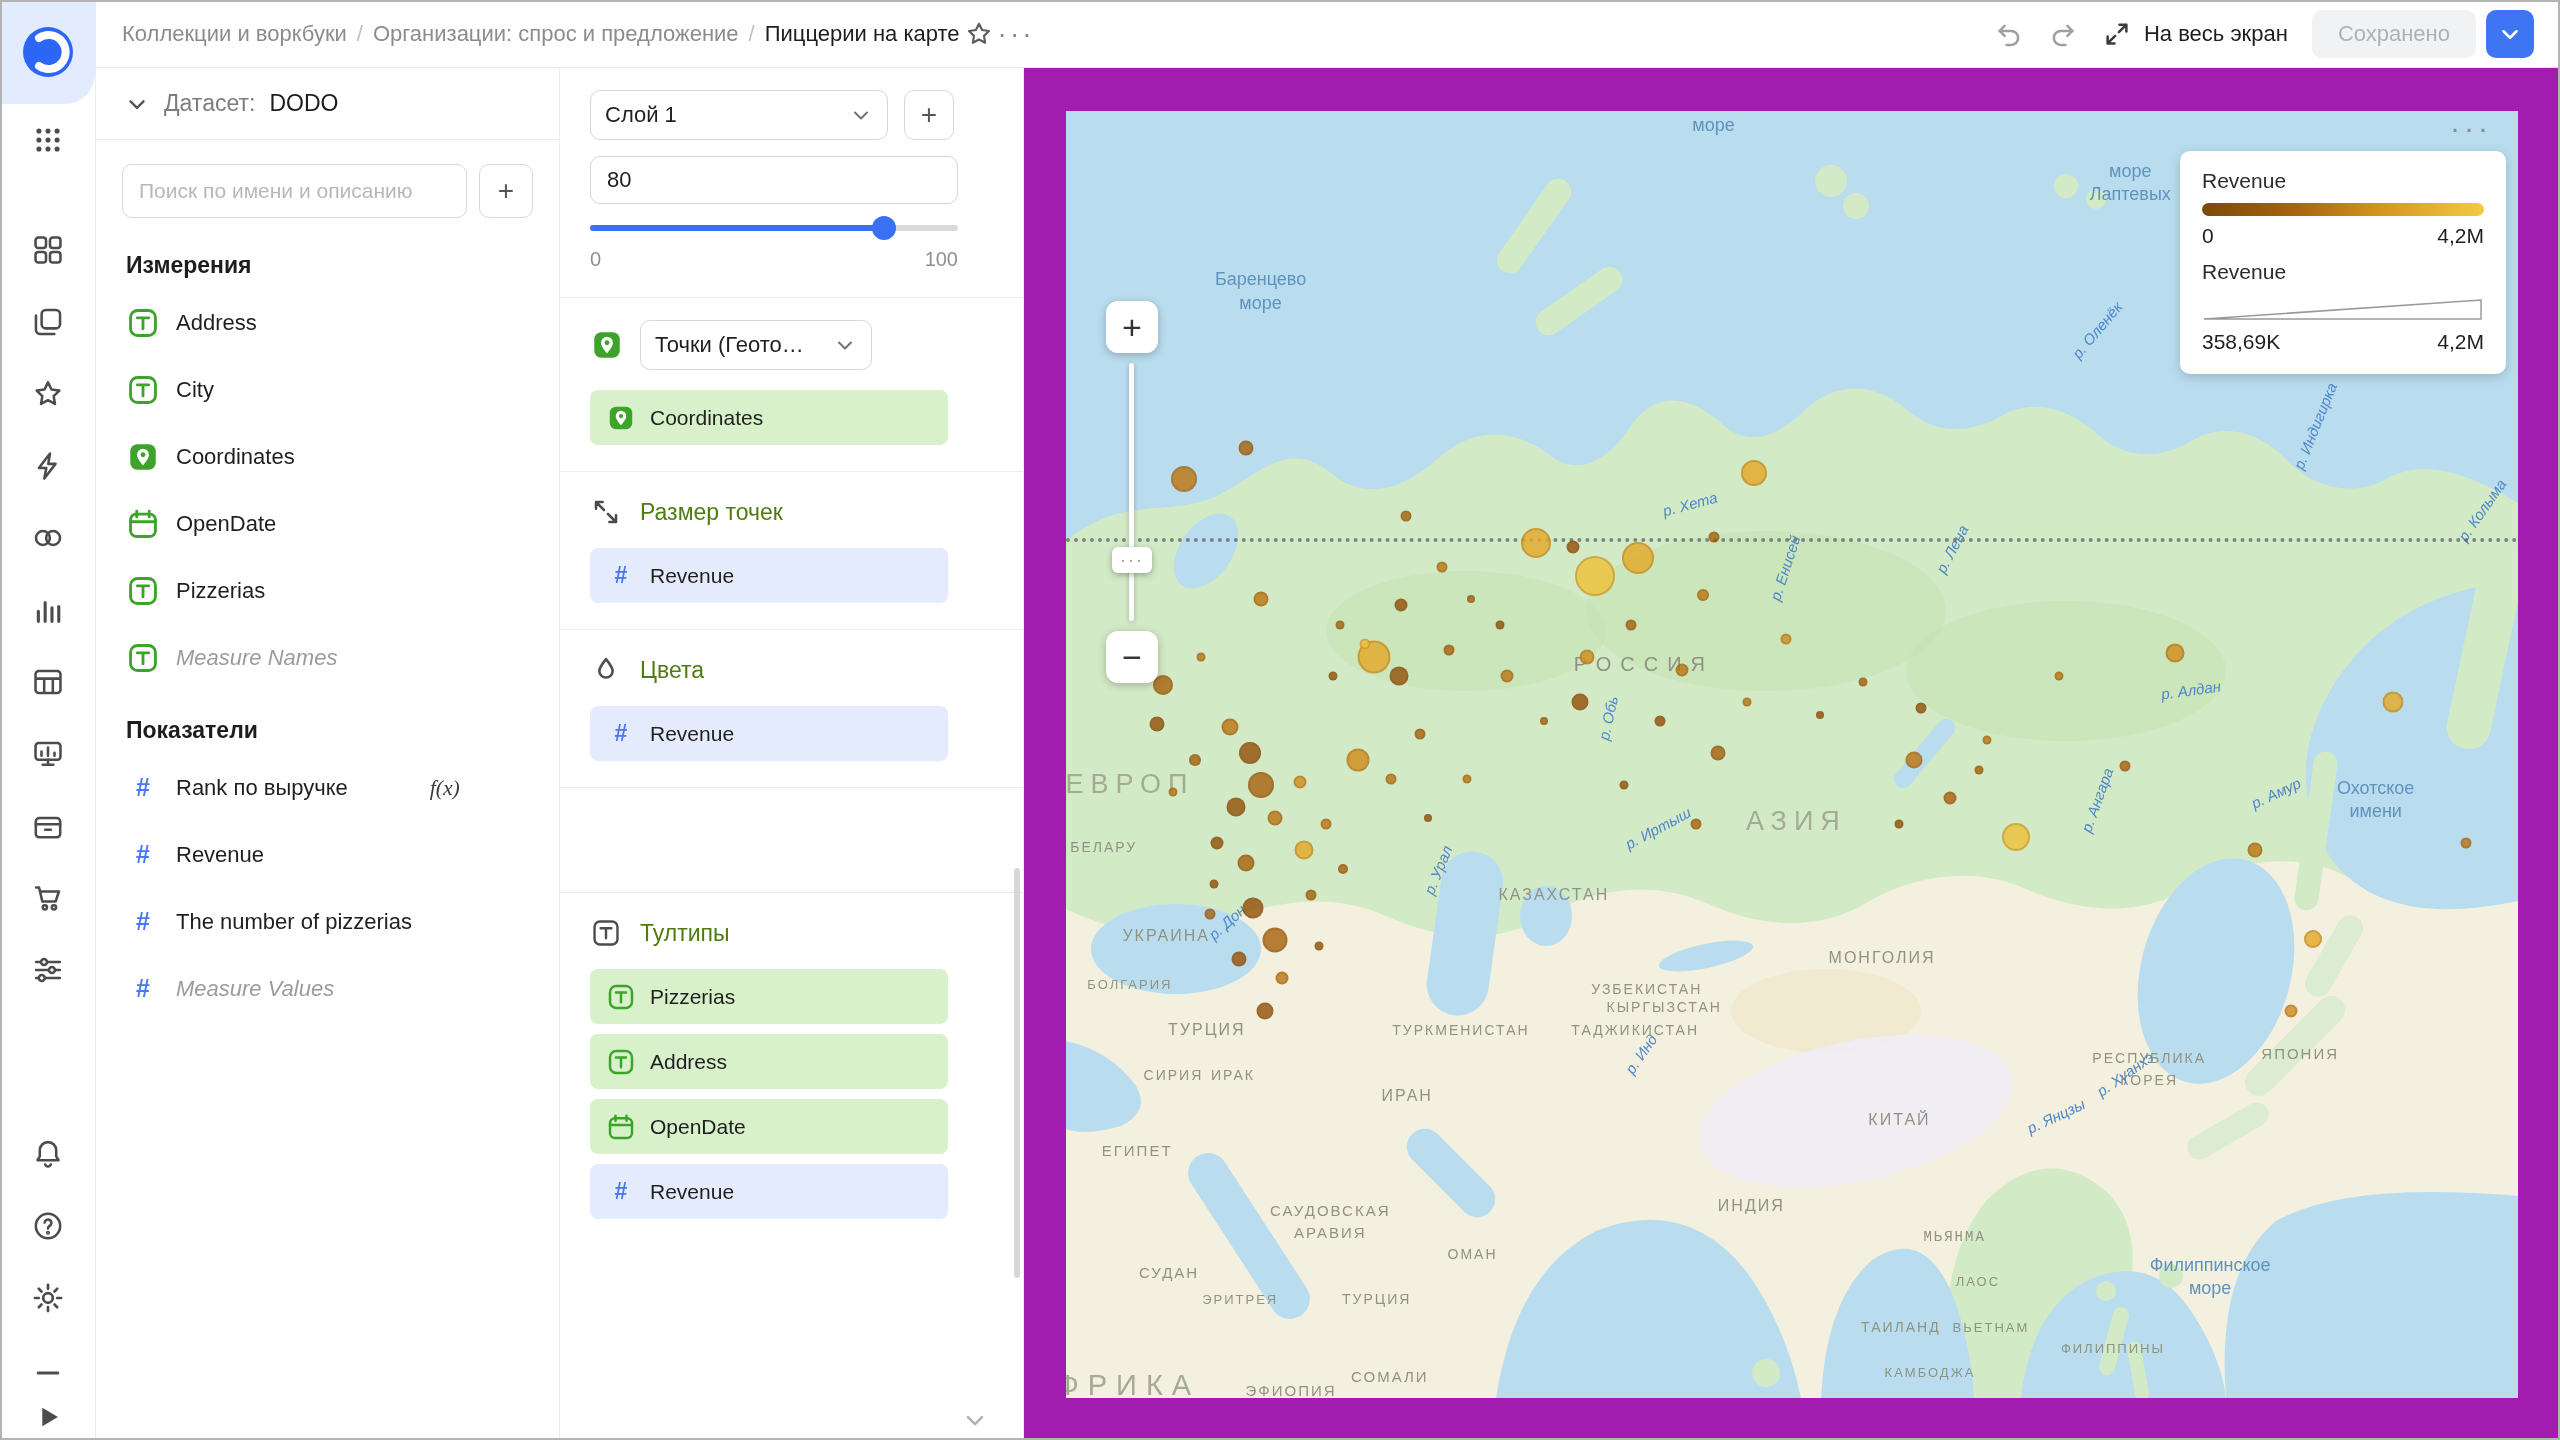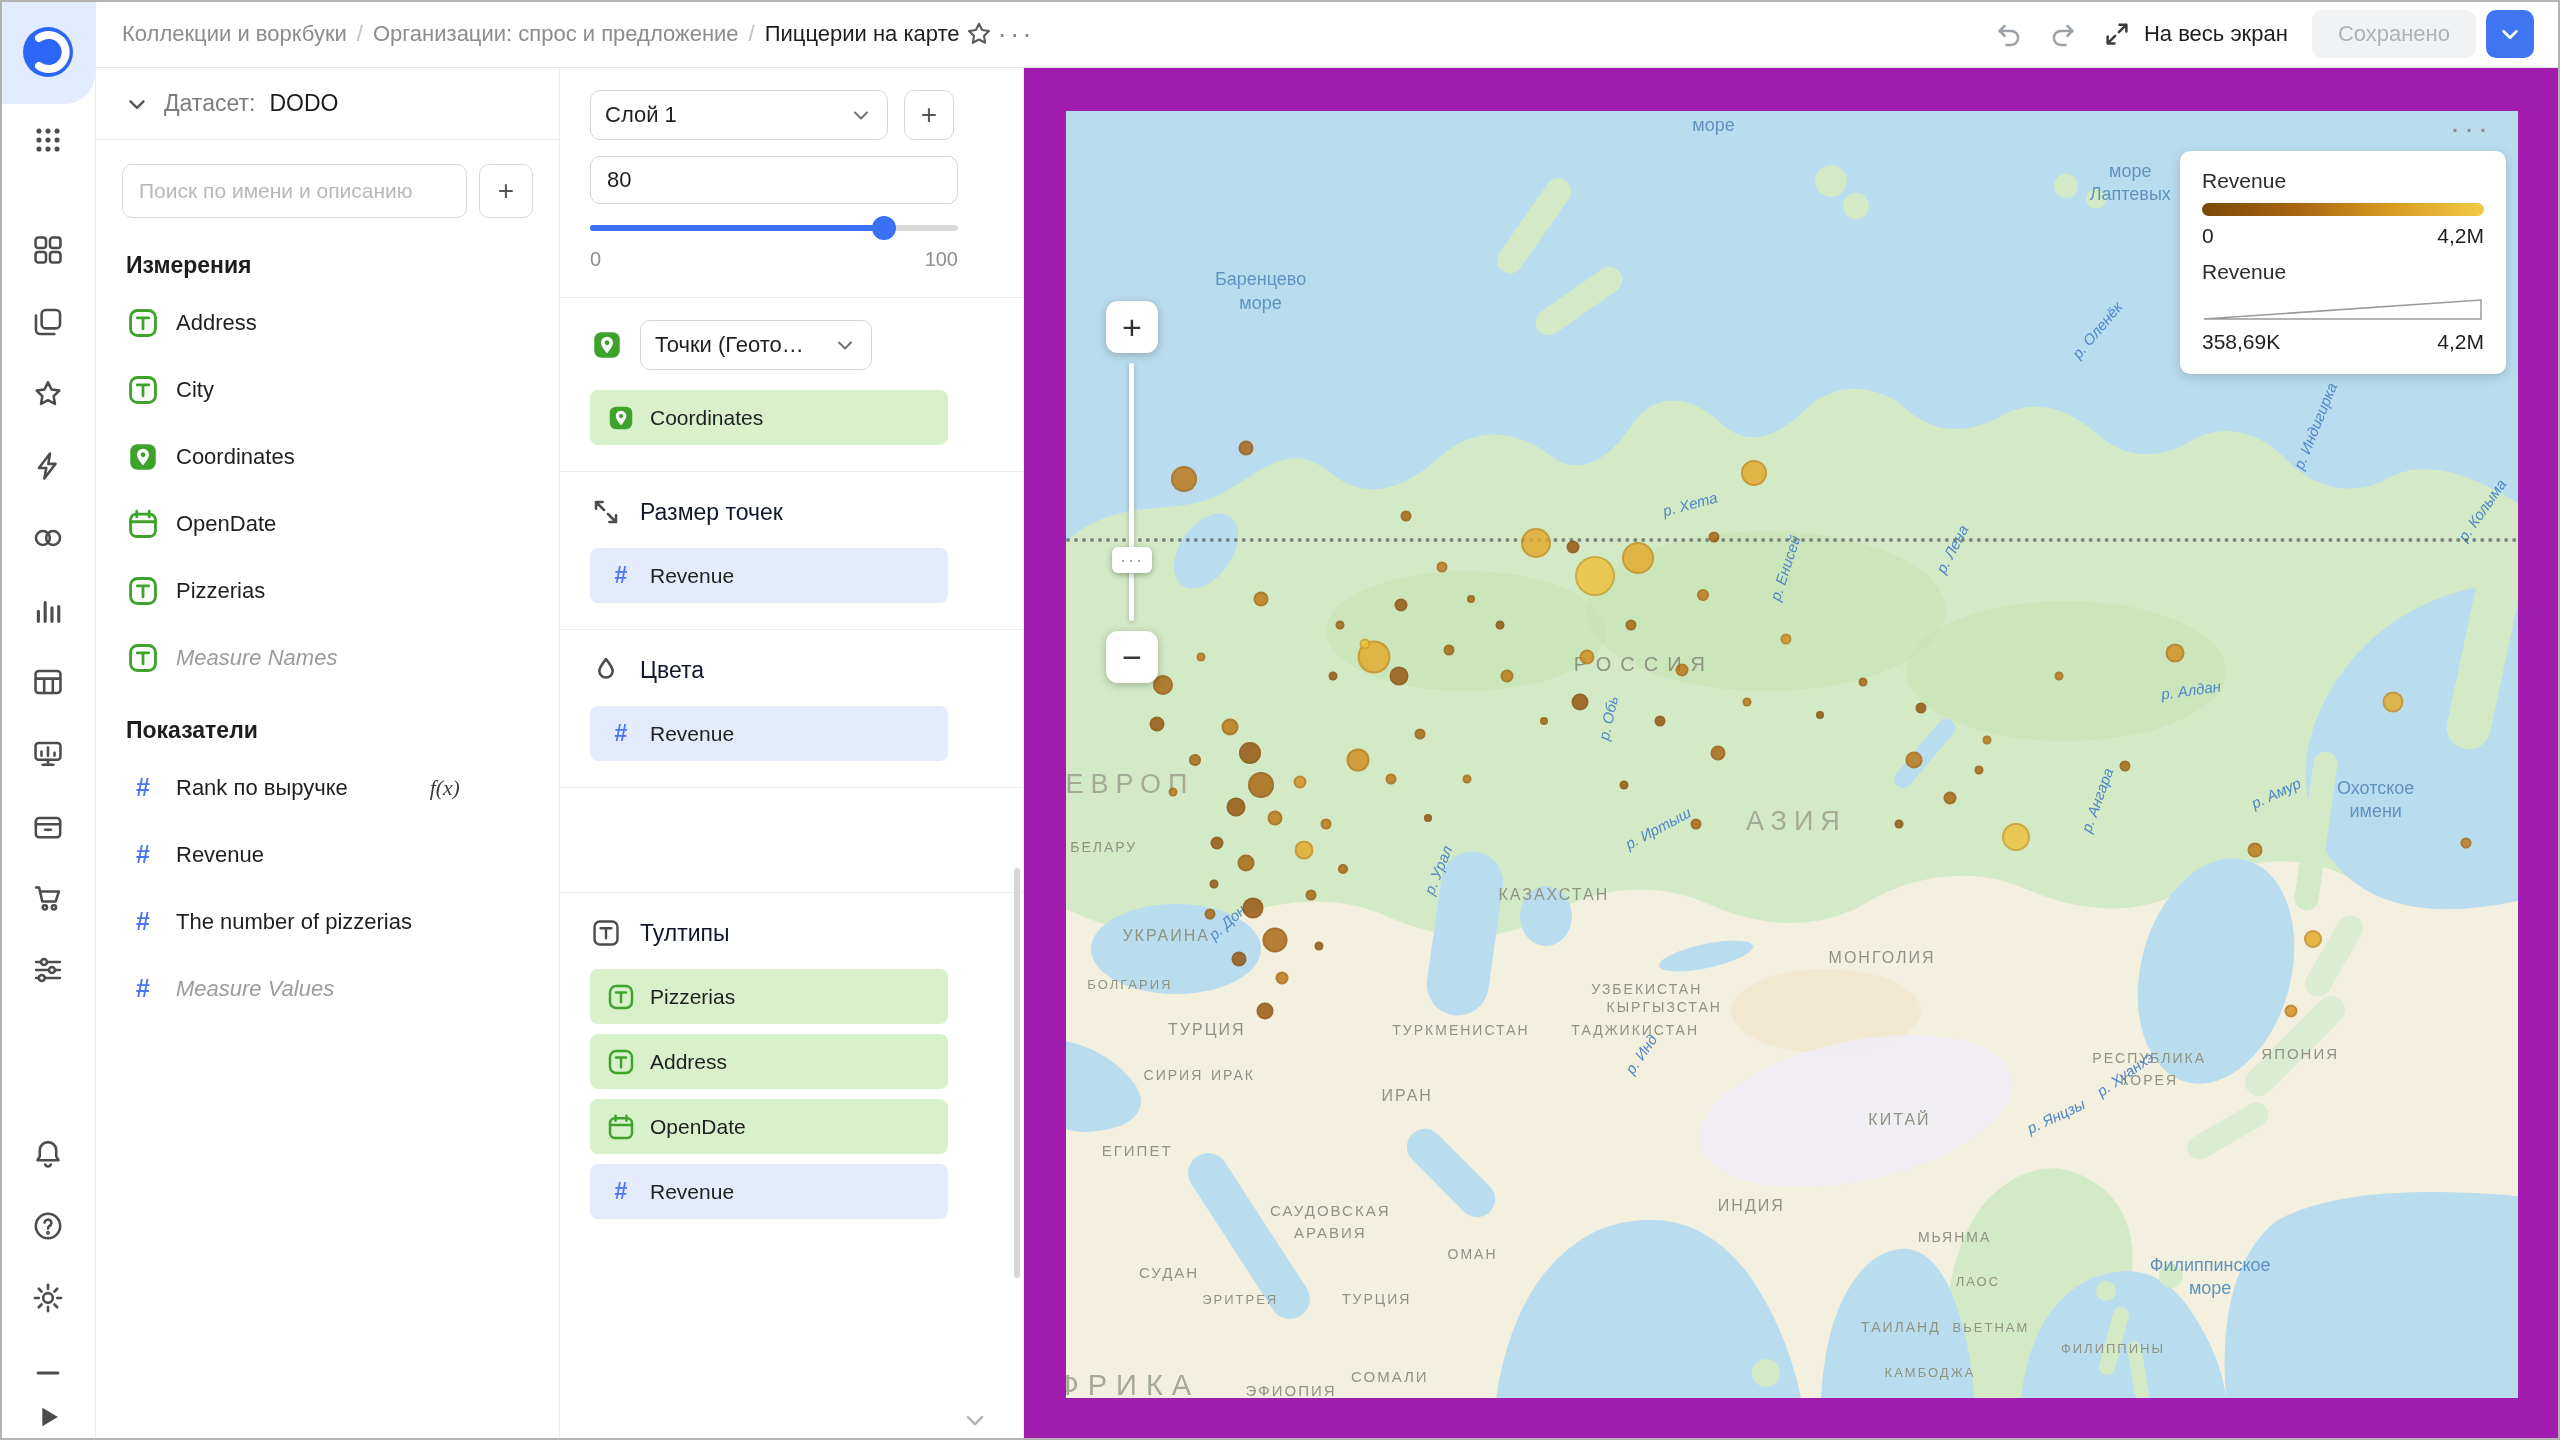--- a/index.html
+++ b/index.html
@@ -65,21 +65,21 @@
 .layer-select{width:298px}
 .layer-plus{width:50px;height:50px}
 .opacity-box{padding:16px 30px 26px}
 .opacity-value{width:368px;height:48px;border:1px solid #d6d6d8;border-radius:10px;display:flex;align-items:center;padding:0 16px;font-size:22px}
 .slider{position:relative;width:368px;height:24px;margin-top:12px}
 .slider-track{position:absolute;left:0;right:0;top:9px;height:6px;border-radius:3px;background:#d9d9db}
 .slider-fill{position:absolute;left:0;top:9px;height:6px;border-radius:3px;background:#3a70f4}
 .slider-handle{position:absolute;top:0;width:24px;height:24px;border-radius:50%;background:#3a70f4;transform:translateX(-50%);cursor:pointer}
 .slider-minmax{width:368px;display:flex;justify-content:space-between;font-size:20px;color:#8f8f8f;margin-top:8px}
 .cfg-sec{border-top:1px solid #ececec}
-.sec-head{display:flex;align-items:center;gap:18px;padding:24px 30px 20px;font-size:23px;color:#0f172a}
+.sec-head{display:flex;align-items:center;gap:18px;padding:24px 30px 20px;font-size:23px;color:#4d7c0f}
 .sec-head .ic{width:32px;height:32px}
 .geo-row{display:flex;align-items:center;gap:16px;padding:22px 30px 20px}
 .geo-select{width:232px}
 .geo-select .sel-text{overflow:hidden;text-overflow:ellipsis;white-space:nowrap}
 .chips{display:flex;flex-direction:column;gap:10px;padding:0 30px 26px}
 .chip{height:55px;border-radius:8px;display:flex;align-items:center;gap:14px;padding:0 16px;font-size:21px;color:#1f1f1f;width:358px;cursor:grab}
 .chip .f-ic{width:30px;height:30px}
 .chip .num-ic{width:30px;font-size:23px}
 .chip-green{background:#d8f1cb}
 .chip-blue{background:#e4ebfc}
@@ -643,21 +643,21 @@
               <div class="country" style="left: 11.5%; top: 74.9%; font-size: 14px;">ИРАК</div>
               <div class="country" style="left: 23.5%; top: 76.5%;">ИРАН</div>
               <div class="country" style="left: 4.9%; top: 80.7%; font-size: 15px;">ЕГИПЕТ</div>
               <div class="country" style="left: 18.2%; top: 85.4%; font-size: 15px;">САУДОВСКАЯ</div>
               <div class="country" style="left: 18.2%; top: 87.1%; font-size: 15px;">АРАВИЯ</div>
               <div class="country" style="left: 7.1%; top: 90.2%; font-size: 15px;">СУДАН</div>
               <div class="country" style="left: 12%; top: 92.3%; font-size: 13px;">ЭРИТРЕЯ</div>
               <div class="country" style="left: 21.4%; top: 92.3%; font-size: 14px;">ТУРЦИЯ</div>
               <div class="country" style="left: 28%; top: 88.8%; font-size: 14px;">ОМАН</div>
               <div class="country" style="left: 47.2%; top: 85.1%;">ИНДИЯ</div>
-              <div class="country" style="left: 61.2%; top: 87.5%; font-size: 14px;">МЬЯНМА</div>
+              <div class="country" style="left: 61.2%; top: 87.5%; font-size: 14px; font-family: Liberation Mono, monospace;">МЬЯНМА</div>
               <div class="country" style="left: 62.8%; top: 90.9%; font-size: 13px;">ЛАОС</div>
               <div class="country" style="left: 57.5%; top: 94.5%; font-size: 14px;">ТАИЛАНД</div>
               <div class="country" style="left: 63.7%; top: 94.5%; font-size: 13px;">ВЬЕТНАМ</div>
               <div class="country" style="left: 59.5%; top: 98%; font-size: 13px;">КАМБОДЖА</div>
               <div class="country" style="left: 72.1%; top: 96.1%; font-size: 13px;">ФИЛИППИНЫ</div>
               <div class="country" style="left: 22.3%; top: 98.3%; font-size: 15px;">СОМАЛИ</div>
               <div class="country" style="left: 15.5%; top: 99.4%; font-size: 15px;">ЭФИОПИЯ</div>
               <div class="country" style="left: 4.4%; top: 67.8%; font-size: 13px;">БОЛГАРИЯ</div>
               <div class="country big" style="left: 4.3%; top: 99%; font-size: 29px; letter-spacing: 9px;">ФРИКА</div>
               <div class="river" style="left: 43%; top: 30.5%; transform: translate(-50%, -50%) rotate(-15deg);">р. Хета</div>

